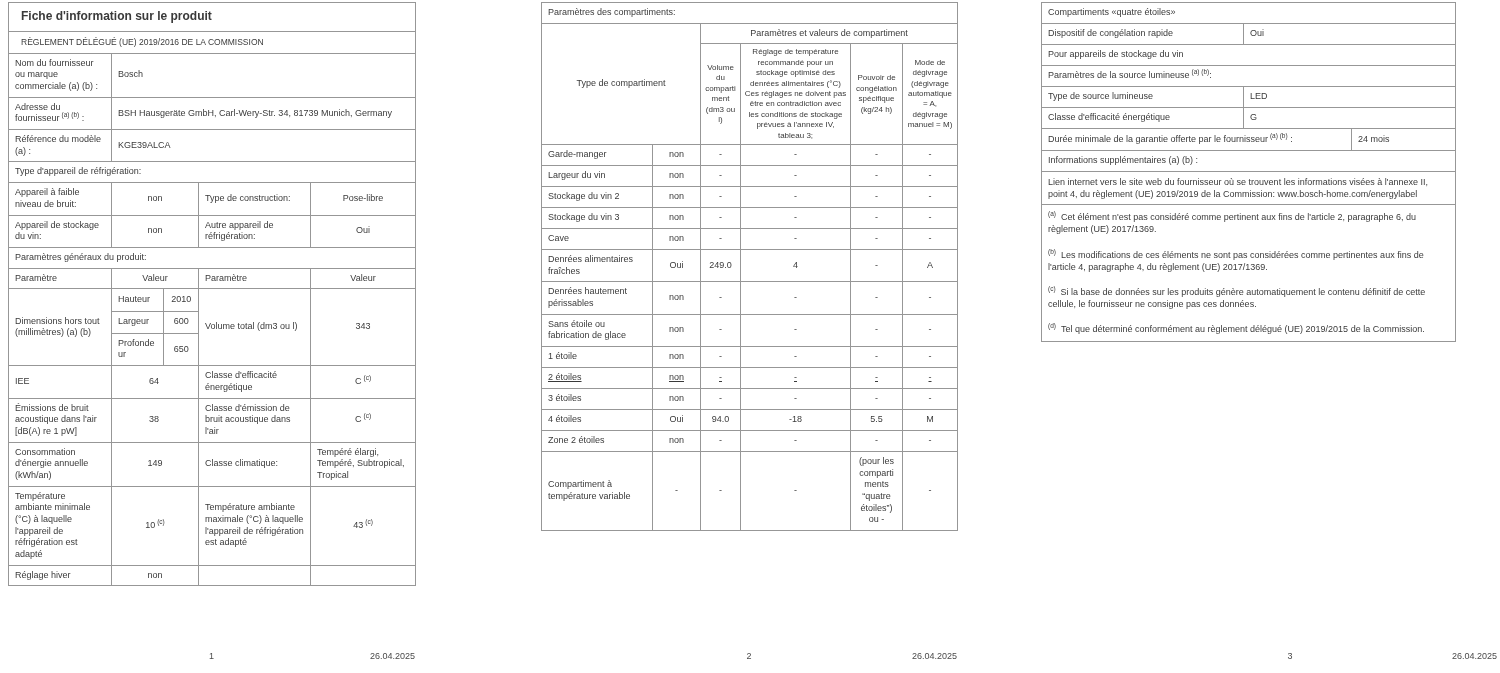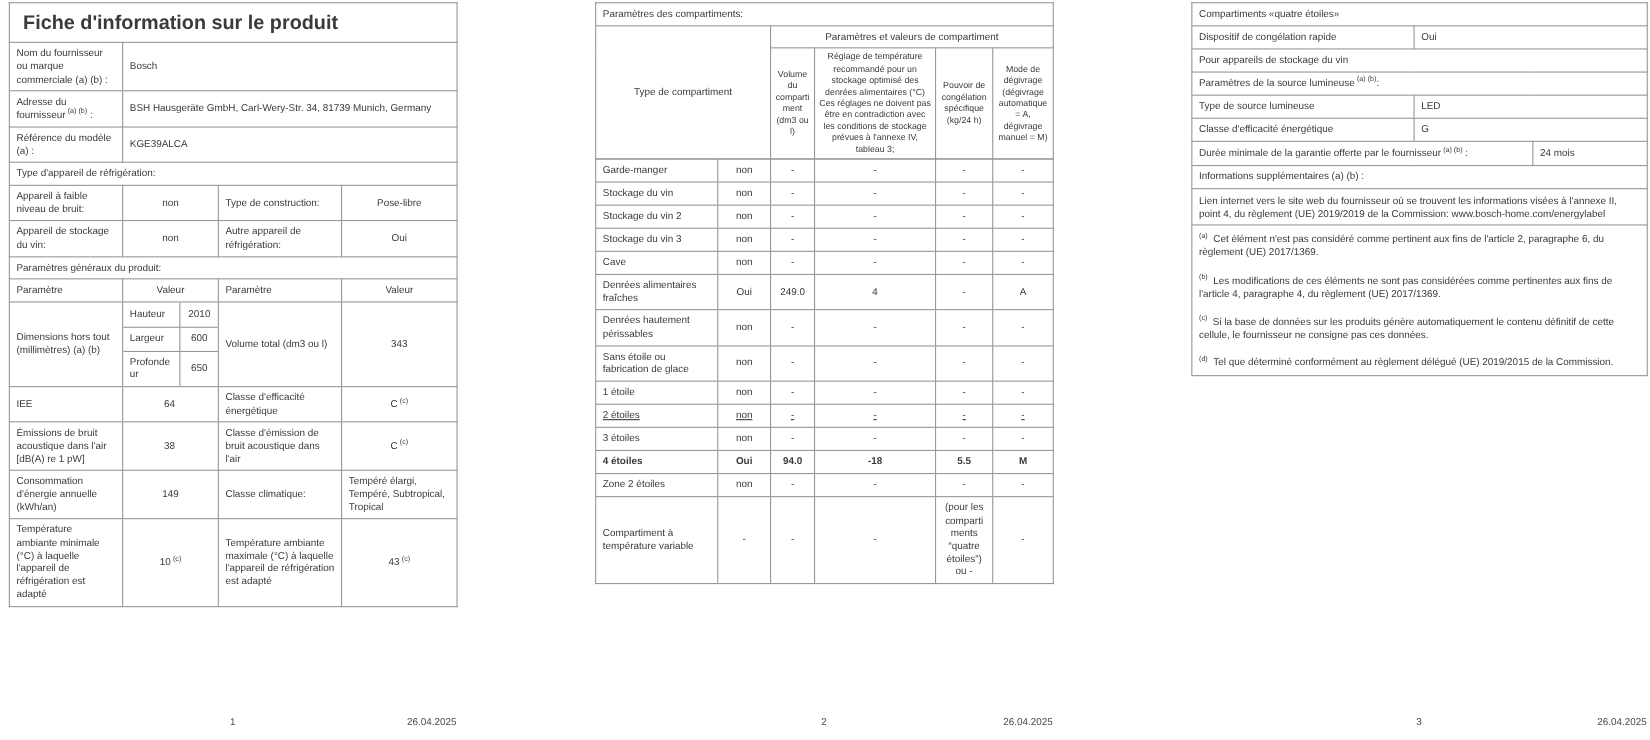--- a/index.html
+++ b/index.html
@@ -3,21 +3,21 @@
 <meta charset="utf-8">
 <style>
   *{box-sizing:border-box;margin:0;padding:0}
   html,body{width:1500px;height:673px;background:#ffffff;overflow:hidden}
   body{position:relative;font-family:"Liberation Sans",sans-serif;color:#3a3a3a;}
   .page{position:absolute;top:2px;background:#fff}
   table{border-collapse:collapse;table-layout:fixed;width:100%}
   td{border:1px solid #979797;padding:4px 6px;font-size:9px;line-height:1.3;vertical-align:middle;word-wrap:break-word;overflow:hidden}
   .bold{font-weight:normal}
   .ctr{text-align:center}
-  .doctitle{font-size:18px;font-weight:bold;padding:2px 4px}
+  .doctitle{font-size:12px;font-weight:bold;padding:2px 4px}
   .docsub{font-size:8.5px;padding:1px 4px}
   .titlecell{padding:4px 8px}
   sup{font-size:6.5px;vertical-align:super;margin-left:2px;line-height:0}
   .nopad{padding:0}
   .subtbl{height:100%}
   .subtbl td{border:1px solid #979797}
   .subtbl tr:first-child td{border-top:0}
   .subtbl tr:last-child td{border-bottom:0}
   .subtbl td:first-child{border-left:0}
   .subtbl td:last-child{border-right:0}
@@ -39,20 +39,25 @@
     <colgroup>
         <col style="width:103px">
         <col style="width:87px">
         <col style="width:112px">
         <col style="width:105px">
       </colgroup>
     <tbody>
         <tr style="height:26px">
       <td colspan="4" class="titlecell" style="border-bottom:1px solid #979797">
         <div class="doctitle">Fiche d'information sur le produit</div>
+      </td>
+    </tr>
+    <tr style="height:20px">
+      <td colspan="4" class="titlecell">
+        <div class="docsub">RÈGLEMENT DÉLÉGUÉ (UE) 2019/2016 DE LA COMMISSION</div>
       </td>
     </tr>
     <tr style="height:40px">
       <td class="bold">Nom du fournisseur ou marque commerciale (a) (b) :</td>
       <td colspan="3">Bosch</td>
     </tr>
     <tr style="height:32px">
       <td class="bold"><span>Adresse du fournisseur</span><sup>(a) (b)</sup><span> :</span></td>
       <td colspan="3">BSH Hausgeräte GmbH, Carl-Wery-Str. 34, 81739 Munich, Germany</td>
     </tr>
@@ -128,20 +133,26 @@
       <td class="ctr"><span>149</span></td>
       <td>Classe climatique:</td>
       <td><span>Tempéré élargi, Tempéré, Subtropical, Tropical</span></td>
     </tr>
     <tr style="height:48px">
       <td>Température ambiante minimale (°C) à laquelle l'appareil de réfrigération est adapté</td>
       <td class="ctr"><span>10</span><sup>(c)</sup></td>
       <td>Température ambiante maximale (°C) à laquelle l'appareil de réfrigération est adapté</td>
       <td class="ctr"><span>43</span><sup>(c)</sup></td>
     </tr>
+    <tr style="height:18px">
+      <td>Réglage hiver</td>
+      <td class="ctr">non</td>
+      <td></td>
+      <td class="ctr"></td>
+    </tr>
   </tbody>
     </table>
 </div>
 
 <div class="page" style="left:541px;width:416px">
   <table>
     <colgroup>
         <col style="width:111px">
         <col style="width:48px">
         <col style="width:40px">
@@ -177,21 +188,21 @@
     <tbody>
         <tr style="height: 21px;">
           <td>Garde-manger</td>
           <td class="ctr">non</td>
           <td class="ctr">-</td>
           <td class="ctr">-</td>
           <td class="ctr">-</td>
           <td class="ctr">-</td>
         </tr>
         <tr style="height: 21px;">
-          <td>Stockage du vin</td>
+          <td>Largeur du vin</td>
           <td class="ctr">non</td>
           <td class="ctr">-</td>
           <td class="ctr">-</td>
           <td class="ctr">-</td>
           <td class="ctr">-</td>
         </tr>
         <tr style="height: 21px;">
           <td>Stockage du vin 2</td>
           <td class="ctr">non</td>
           <td class="ctr">-</td>
@@ -256,21 +267,21 @@
           <td class="ctr">-</td>
         </tr>
         <tr style="height: 21px;">
           <td>3 étoiles</td>
           <td class="ctr">non</td>
           <td class="ctr">-</td>
           <td class="ctr">-</td>
           <td class="ctr">-</td>
           <td class="ctr">-</td>
         </tr>
-        <tr style="height: 21px; font-weight: bold;">
+        <tr style="height: 21px;">
           <td>4 étoiles</td>
           <td class="ctr">Oui</td>
           <td class="ctr">94.0</td>
           <td class="ctr">-18</td>
           <td class="ctr">5.5</td>
           <td class="ctr">M</td>
         </tr>
         <tr style="height: 21px;">
           <td>Zone 2 étoiles</td>
           <td class="ctr">non</td>
@@ -284,21 +295,21 @@
           <td class="ctr">-</td>
           <td class="ctr">-</td>
           <td class="ctr">-</td>
           <td class="ctr">(pour les compartiments “quatre étoiles”) ou -</td>
           <td class="ctr">-</td>
         </tr>
       </tbody>
   </table>
 </div>
 
-<div class="page" style="left:1083px;width:414px">
+<div class="page" style="left:1041px;width:414px">
   <table>
     <colgroup>
         <col style="width:202px">
         <col style="width:108px">
         <col style="width:104px">
       </colgroup>
     <tbody>
         <tr style="height:21px">
       <td colspan="3" class="bold">Compartiments «quatre étoiles»</td>
     </tr>

